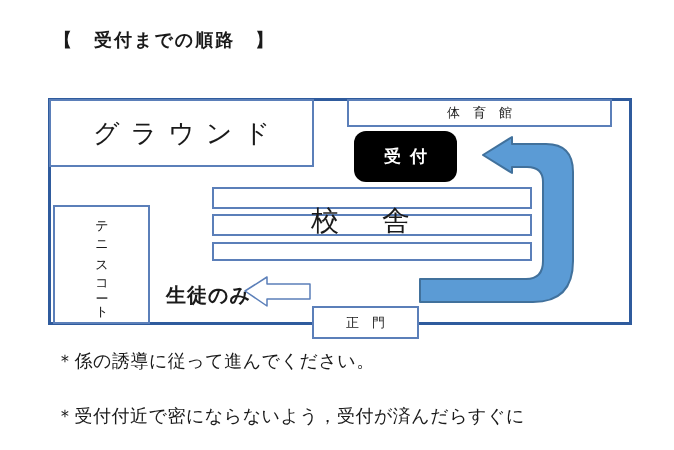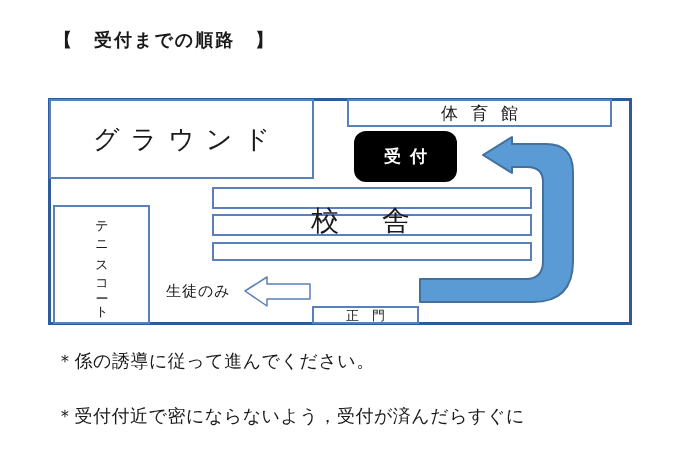--- a/index.html
+++ b/index.html
@@ -19,24 +19,24 @@
 
   
   .map{
     left:48px;top:98px;width:584px;height:227px;
     border:3px solid #2f5b9d;background:#ffffff;
   }
   .map .box{
     border:2px solid #5b7fb9;background:#ffffff;
     display:flex;align-items:center;justify-content:center;
   }
-  .ground{left:-2px;top:-2px;width:265px;height:80px;}
+  .ground{left:-2px;top:-2px;width:265px;height:68px;}
   .ground span{font-size:26px;letter-spacing:11px;text-indent:11px;white-space:nowrap;}
   .gym{left:296px;top:-2px;width:265px;height:28px;}
-  .gym span{font-size:17px;letter-spacing:13px;text-indent:13px;white-space:nowrap;}
+  .gym span{font-size:13px;letter-spacing:13px;text-indent:13px;white-space:nowrap;}
   .tennis{left:2px;top:104px;width:97px;height:119px;}
   .tennis span{
     writing-mode:vertical-rl;text-orientation:upright;
     font-size:13px;letter-spacing:5px;white-space:nowrap;
   }
   .bar{left:161px;width:320px;height:22px;}
   .bar1{top:86px;}
   .bar2{top:113px;}
   .bar3{top:141px;height:19px;}
   .school-label{
@@ -45,26 +45,26 @@
   }
   .reception{
     left:303px;top:30px;width:103px;height:51px;background:#000000;
     border-radius:12px;display:flex;align-items:center;justify-content:center;
     z-index:4;
   }
   .reception span{
     color:#ffffff;font-family:"Liberation Sans","DejaVu Sans",sans-serif;
     font-weight:700;font-size:17px;letter-spacing:9px;text-indent:9px;white-space:nowrap;
   }
-  .gate{left:261px;top:205px;width:107px;height:18px;}
+  .gate{left:261px;top:205px;width:107px;height:33px;}
   .gate span{font-size:13px;letter-spacing:13px;text-indent:13px;white-space:nowrap;line-height:13px;}
   .students{
     left:115px;top:181px;
     font-family:"Liberation Sans","DejaVu Sans",sans-serif;
-    font-weight:400;font-size:15px;letter-spacing:1px;white-space:nowrap;z-index:3;
+    font-weight:700;font-size:20px;letter-spacing:1px;white-space:nowrap;z-index:3;
   }
 
   
   .arrows{left:0;top:0;width:674px;height:450px;pointer-events:none;z-index:5;}
 
   
   .note{left:56px;font-size:18px;letter-spacing:0.5px;white-space:nowrap;}
   .note1{top:349px;}
   .note2{top:404px;text-align:center;}
 </style>

